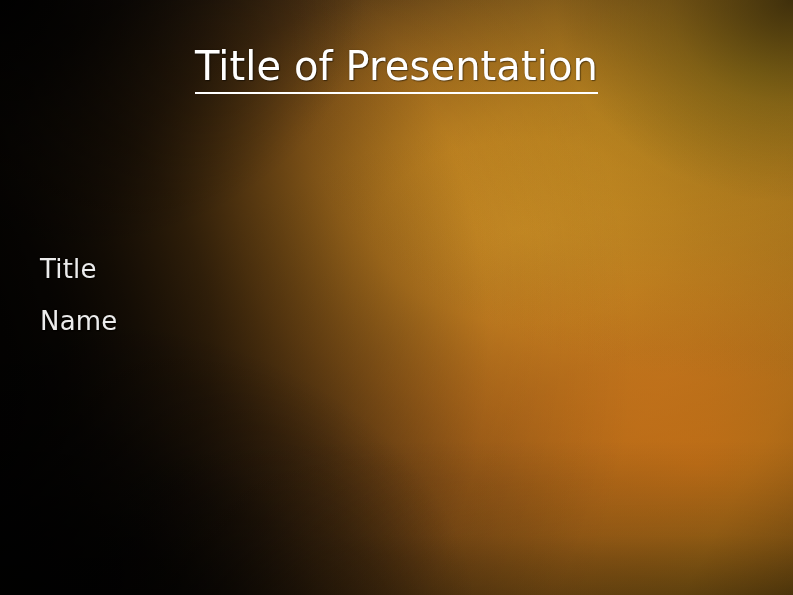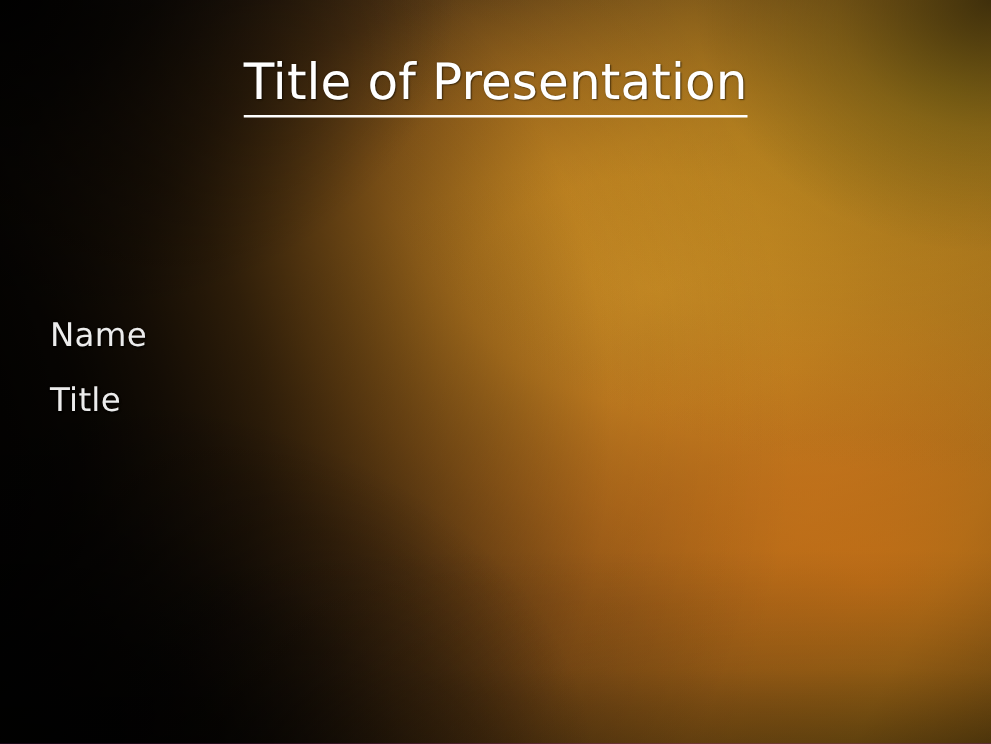--- a/index.html
+++ b/index.html
@@ -7,21 +7,21 @@
     margin: 0;
     padding: 0;
     background: #000;
   }
 
   #slide {
     position: relative;
     width: 793px;
     height: 595px;
     overflow: hidden;
-    background-color: #a21caf;
+    background-color: #0c4a6e;
     font-family: "DejaVu Sans", "Liberation Sans", sans-serif;
     -webkit-font-smoothing: antialiased;
   }
 
   
   .bg-layer {
     position: absolute;
     inset: 0;
     pointer-events: none;
   }
@@ -176,18 +176,18 @@
   <div class="bg-layer bg-shadow-topcorners"></div>
   <div class="bg-layer bg-vignette-bottom"></div>
 
   <div class="content">
 
     <div class="slide-title">
       <span class="title-underline">Title of Presentation</span>
     </div>
 
     <div class="body-block">
+      <div class="body-line">Title</div>
       <div class="body-line">Name</div>
-      <div class="body-line">Title</div>
     </div>
 
   </div>
 </div>
 
 </body></html>

